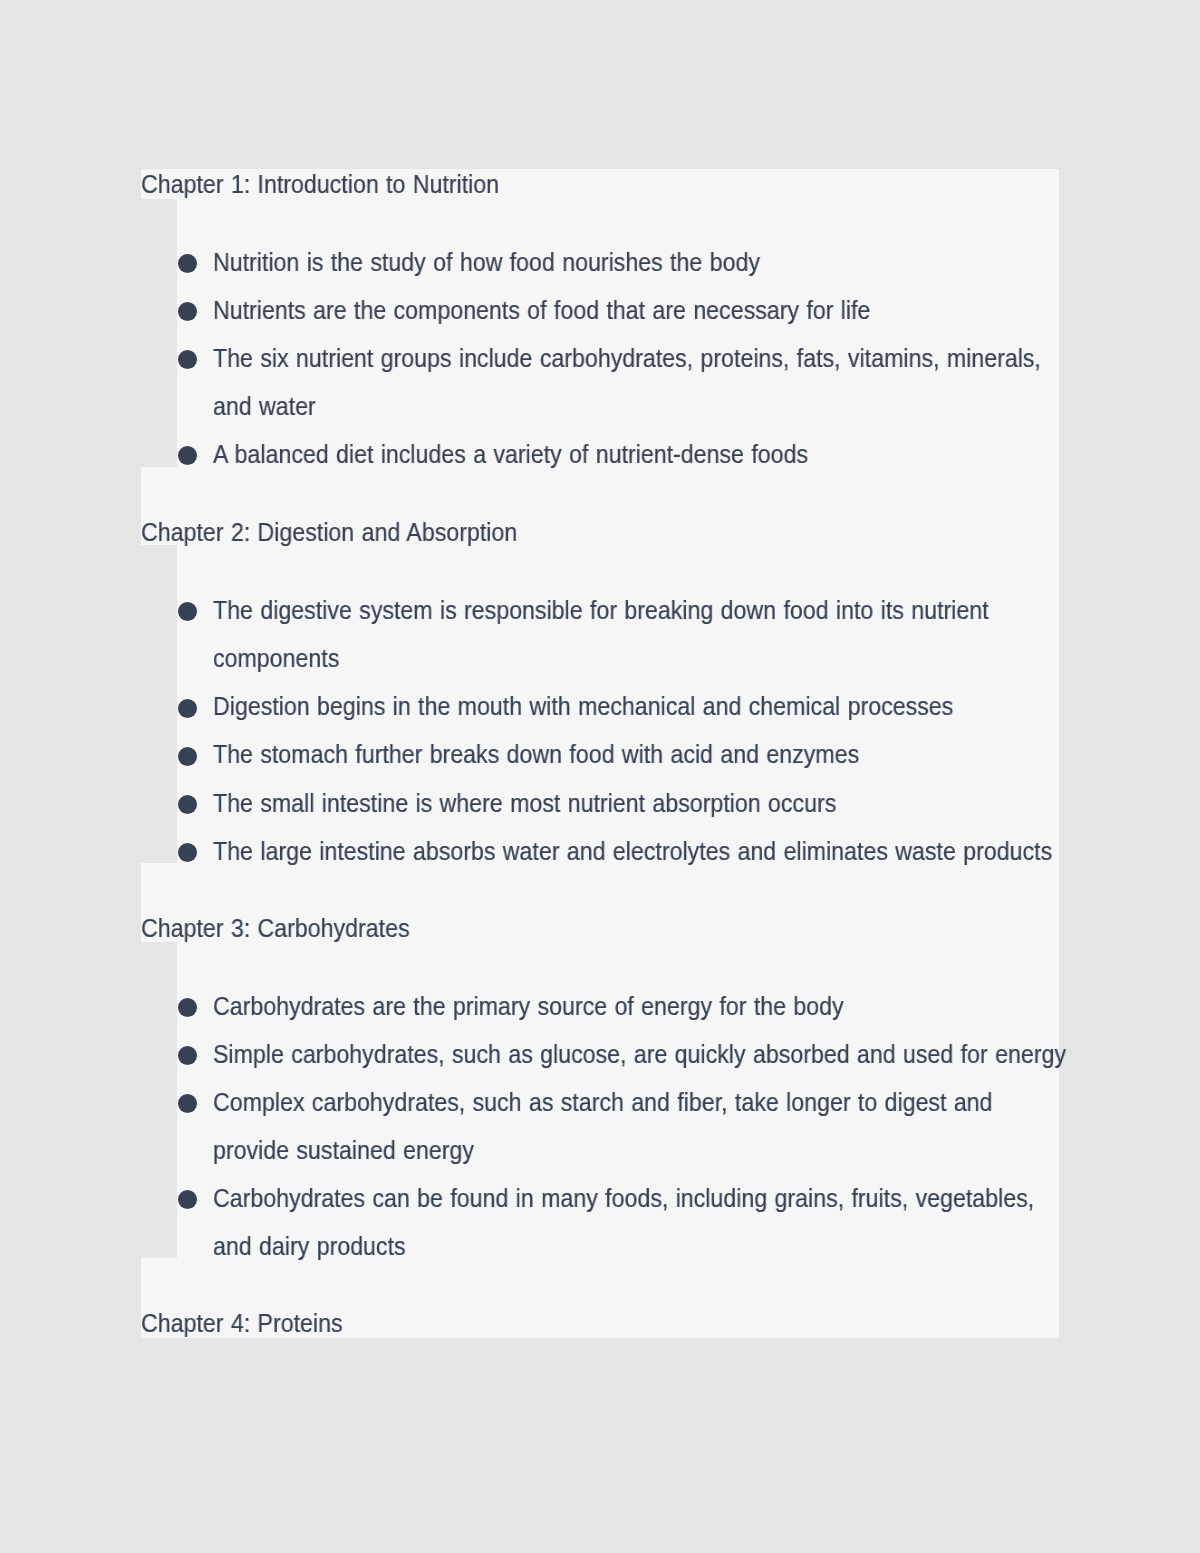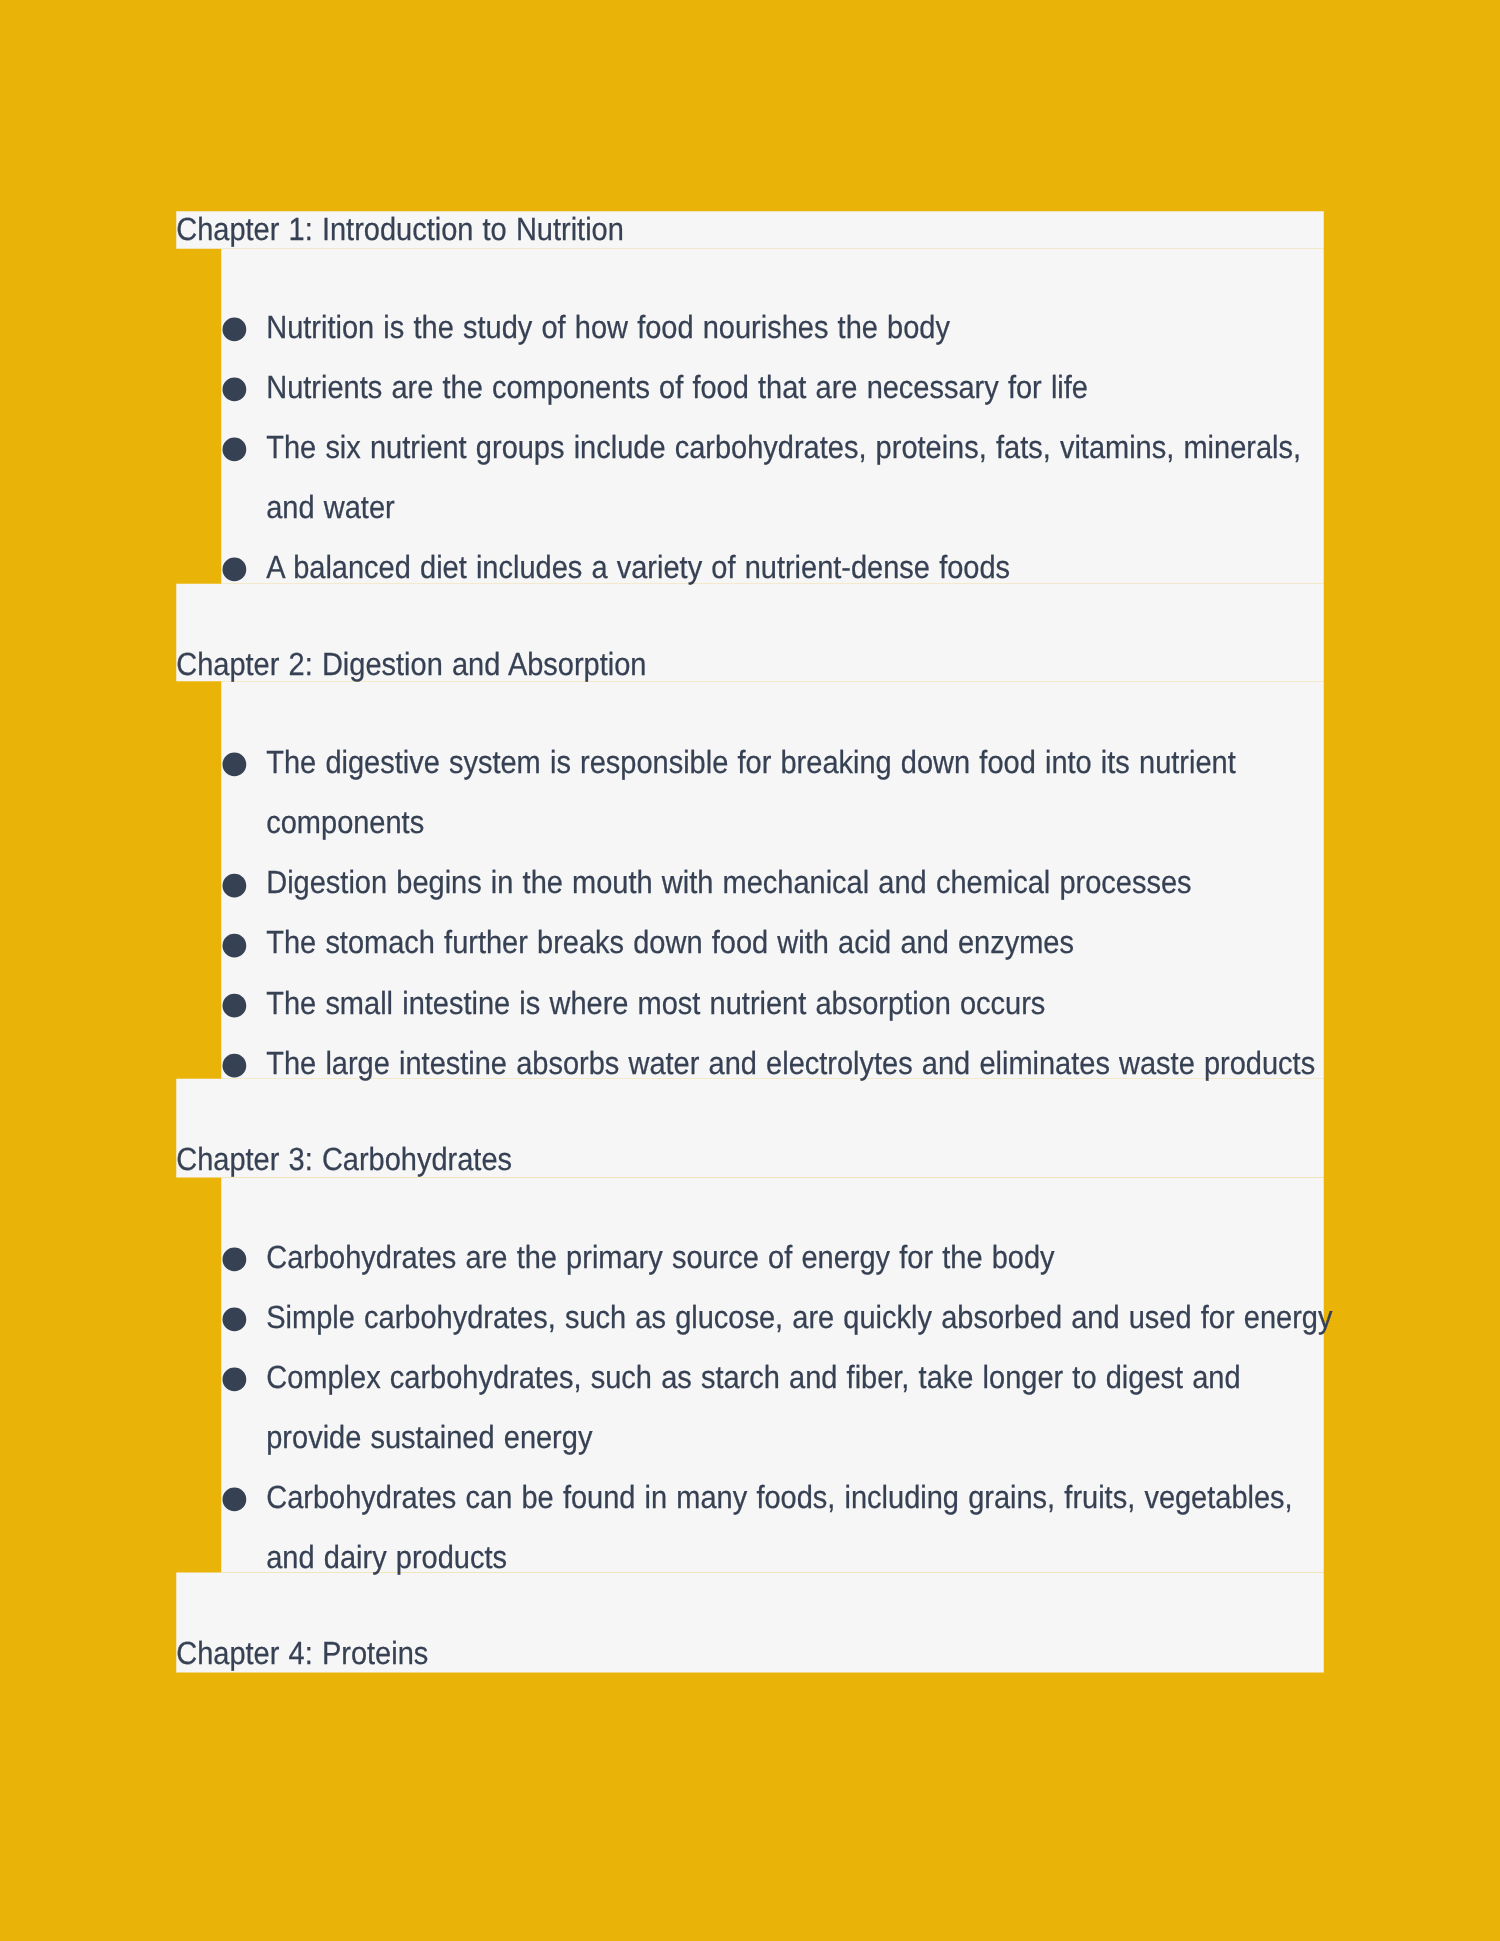--- a/index.html
+++ b/index.html
@@ -2,21 +2,21 @@
 <html lang="en"><head>
 <meta charset="utf-8">
 <title>Nutrition Lecture Notes</title>
 <style>
   html, body { margin:0; padding:0; }
   body {
     width:1200px; height:1553px;
     background:#ffffff;
     font-family:"Liberation Sans", sans-serif;
   }
-  .page { position:relative; width:1200px; height:1553px; overflow:hidden; background:#eab308; }
+  .page { position:relative; width:1200px; height:1553px; overflow:hidden; background:#e5e5e5; }
 
   
   .shade { position:absolute; background:#f6f6f6; }
 
   
   .tline {
     position:absolute;
     white-space:pre;
     font-size:25.6px;
     word-spacing:1px;

